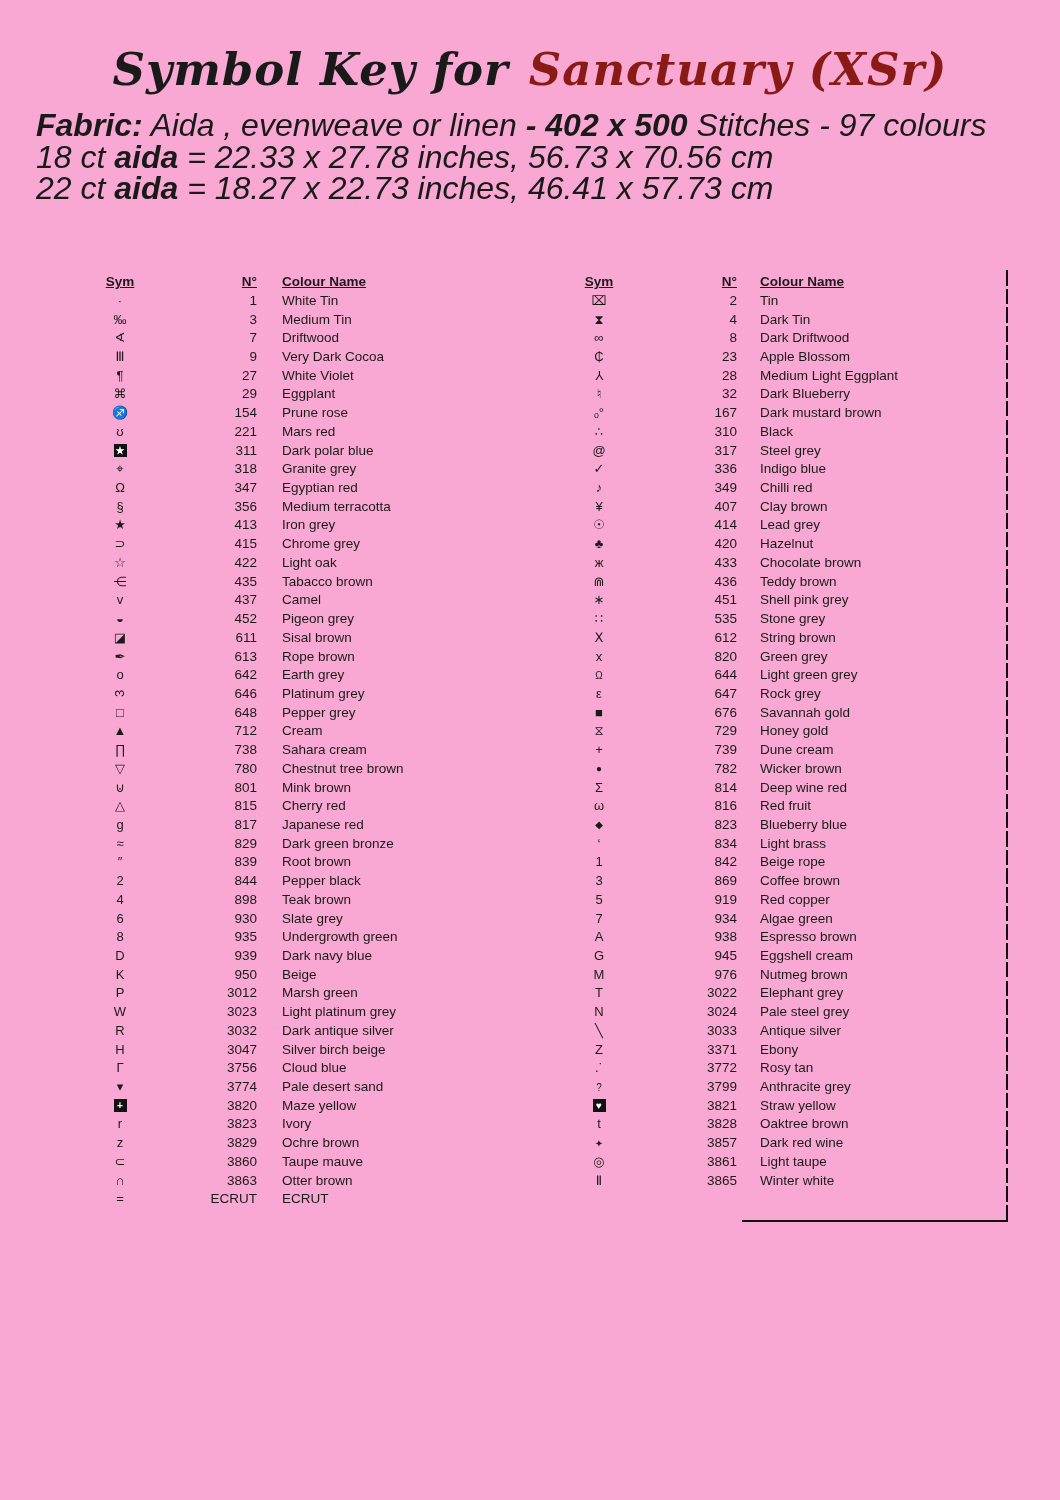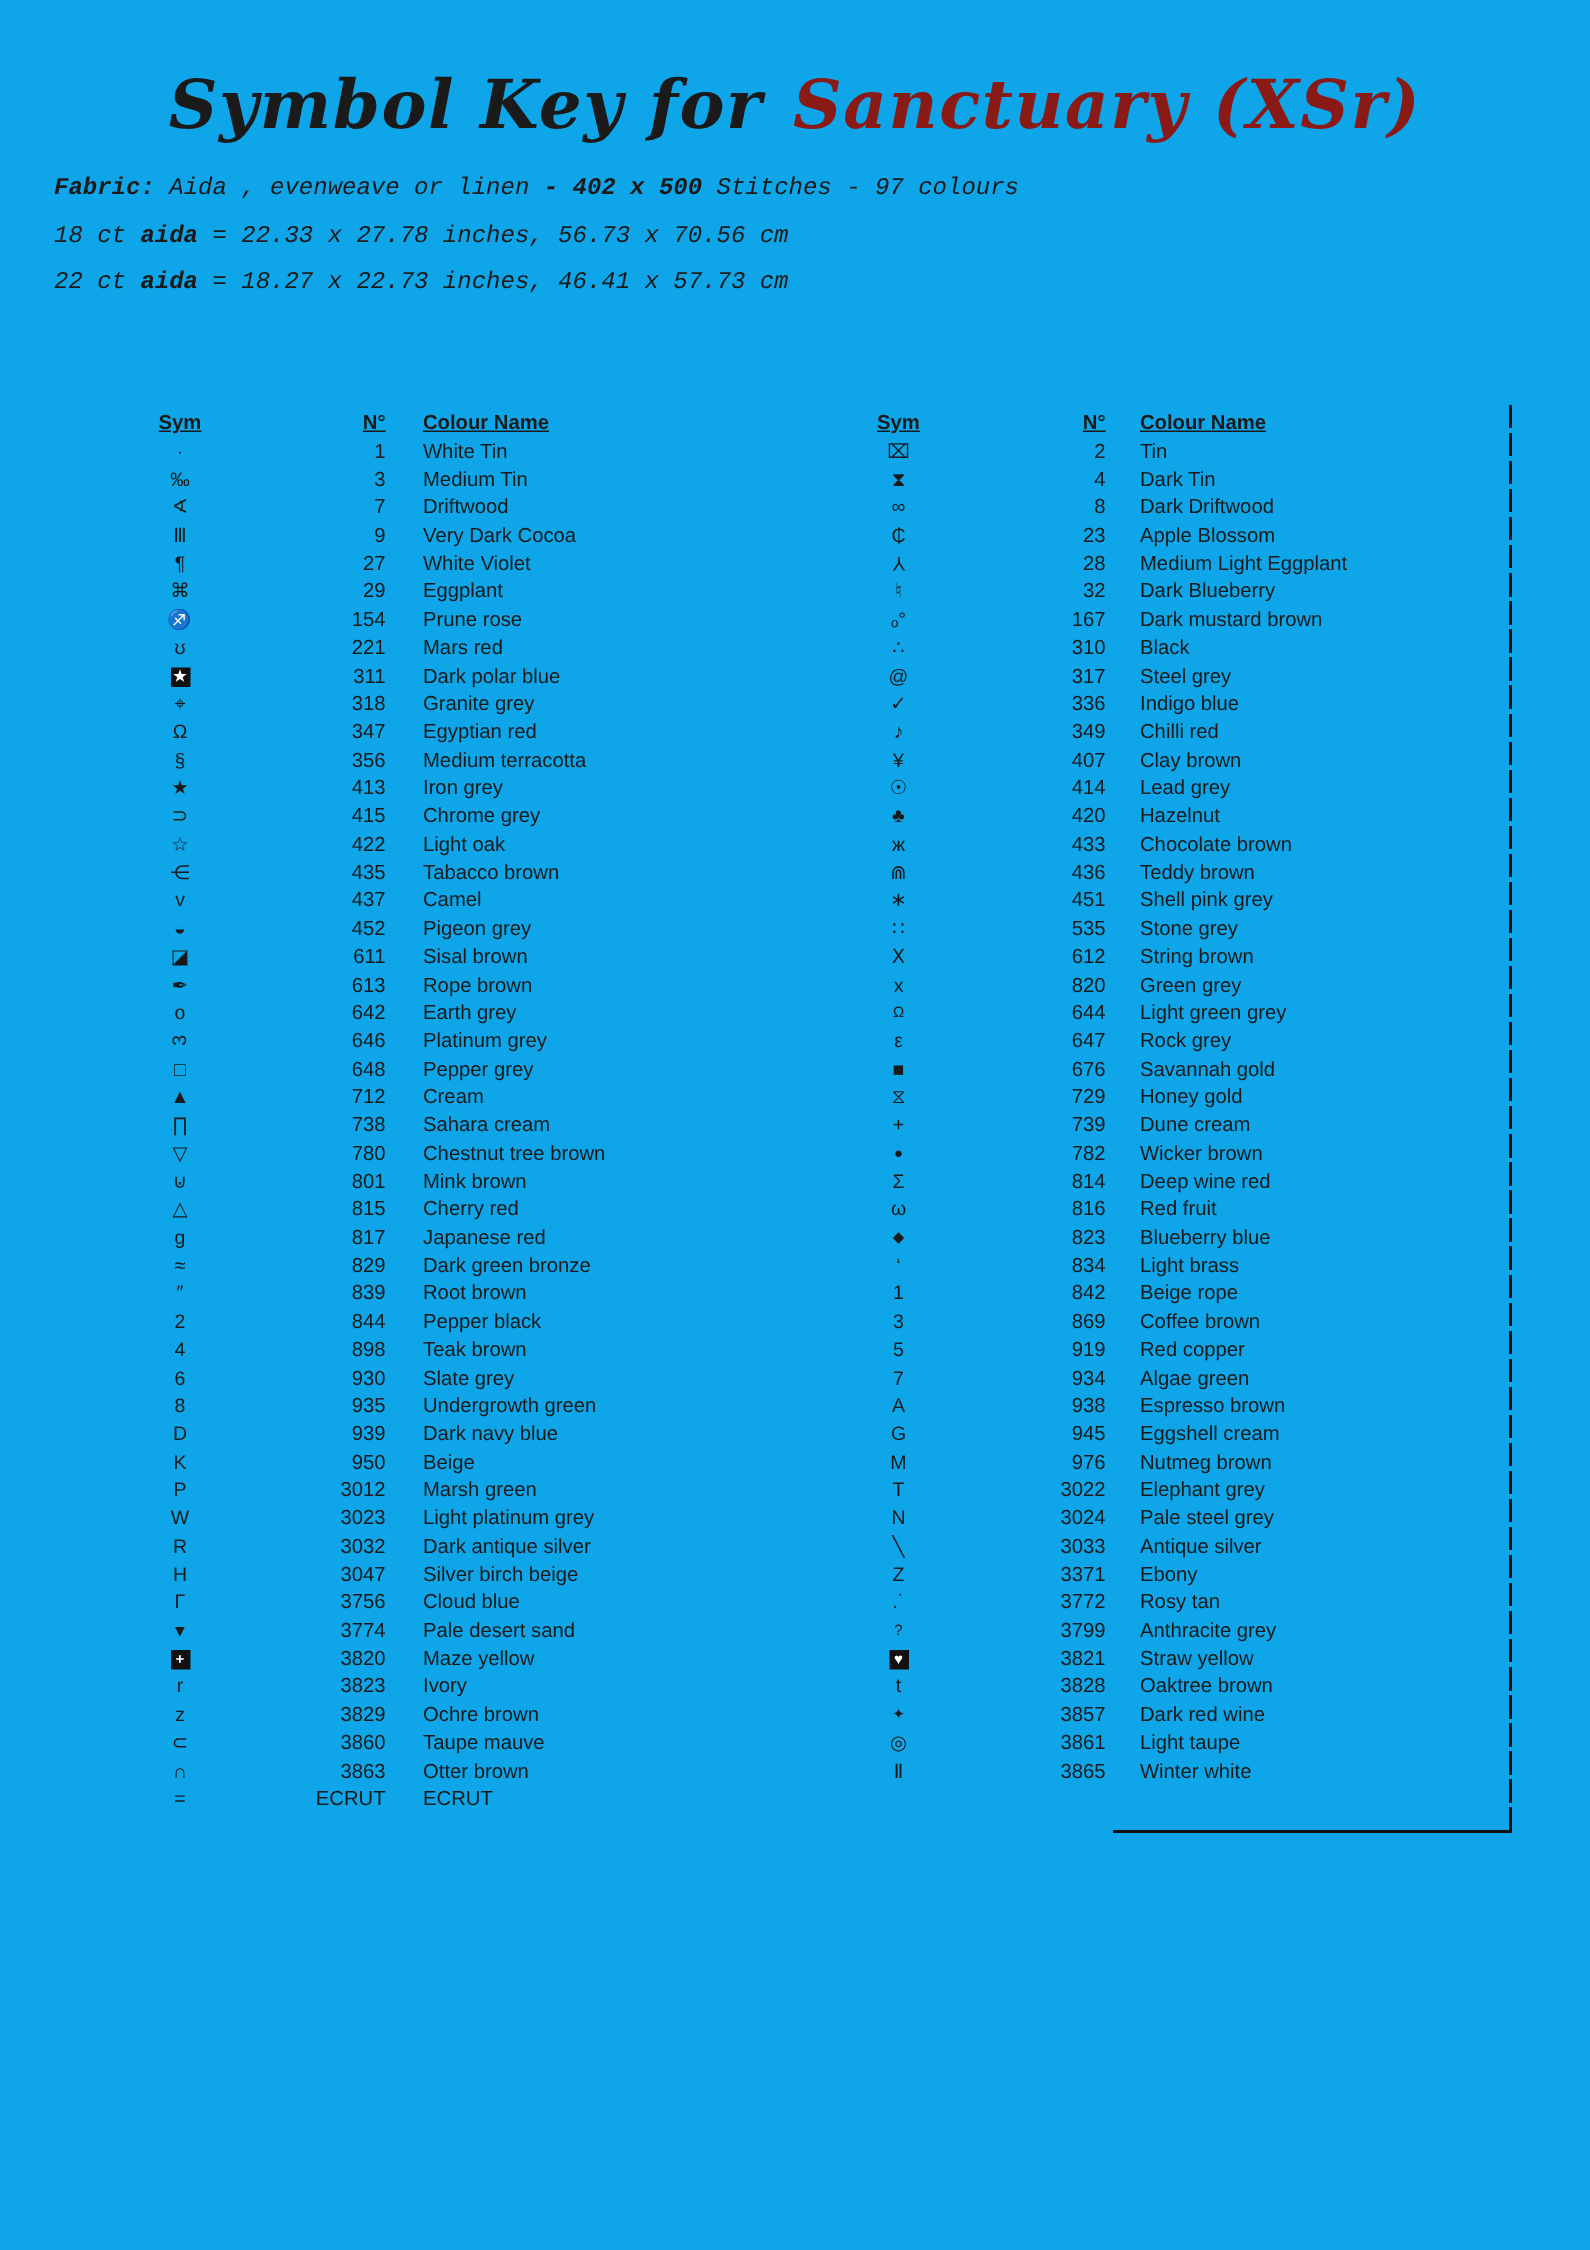--- a/index.html
+++ b/index.html
@@ -1,27 +1,27 @@
 <!DOCTYPE html>
 <html><head>
 <meta charset="utf-8">
 <style>
   html,body{margin:0;padding:0;background:#e8e8e8;}
-  .page{position:relative;width:1060px;height:1500px;background:#0ea5e9;margin:0 auto;
+  .page{position:relative;width:1060px;height:1500px;background:#f9a8d4;margin:0 auto;
         font-family:"Liberation Sans",sans-serif;color:#1a1a1a;overflow:hidden;}
 
   
   .title{position:absolute;top:44px;left:0;width:100%;text-align:center;
          font-family:"DejaVu Serif",serif;font-style:italic;font-weight:bold;
          font-size:45px;line-height:52px;letter-spacing:1px;white-space:nowrap;}
   .title .t-name{padding-left:20px;}
 
   
   .fabric{position:absolute;left:36px;top:110px;width:940px;
-          font-family:Liberation Mono, monospace;font-style:italic;font-size:16px;
+          font-family:Liberation Sans, sans-serif;font-style:italic;font-size:32px;
           line-height:31.5px;white-space:nowrap;}
   .fabric .seg-b{font-weight:bold;}
 
   
   .tbl{position:absolute;top:272px;}
   .tbl-left{left:80px;}
   .tbl-right{left:556px;}
   .hdr{display:flex;font-weight:bold;font-size:13.5px;height:19px;align-items:center;}
   .hdr .h{text-decoration:underline;}
   .row{display:flex;height:18.72px;align-items:center;font-size:13.5px;}

